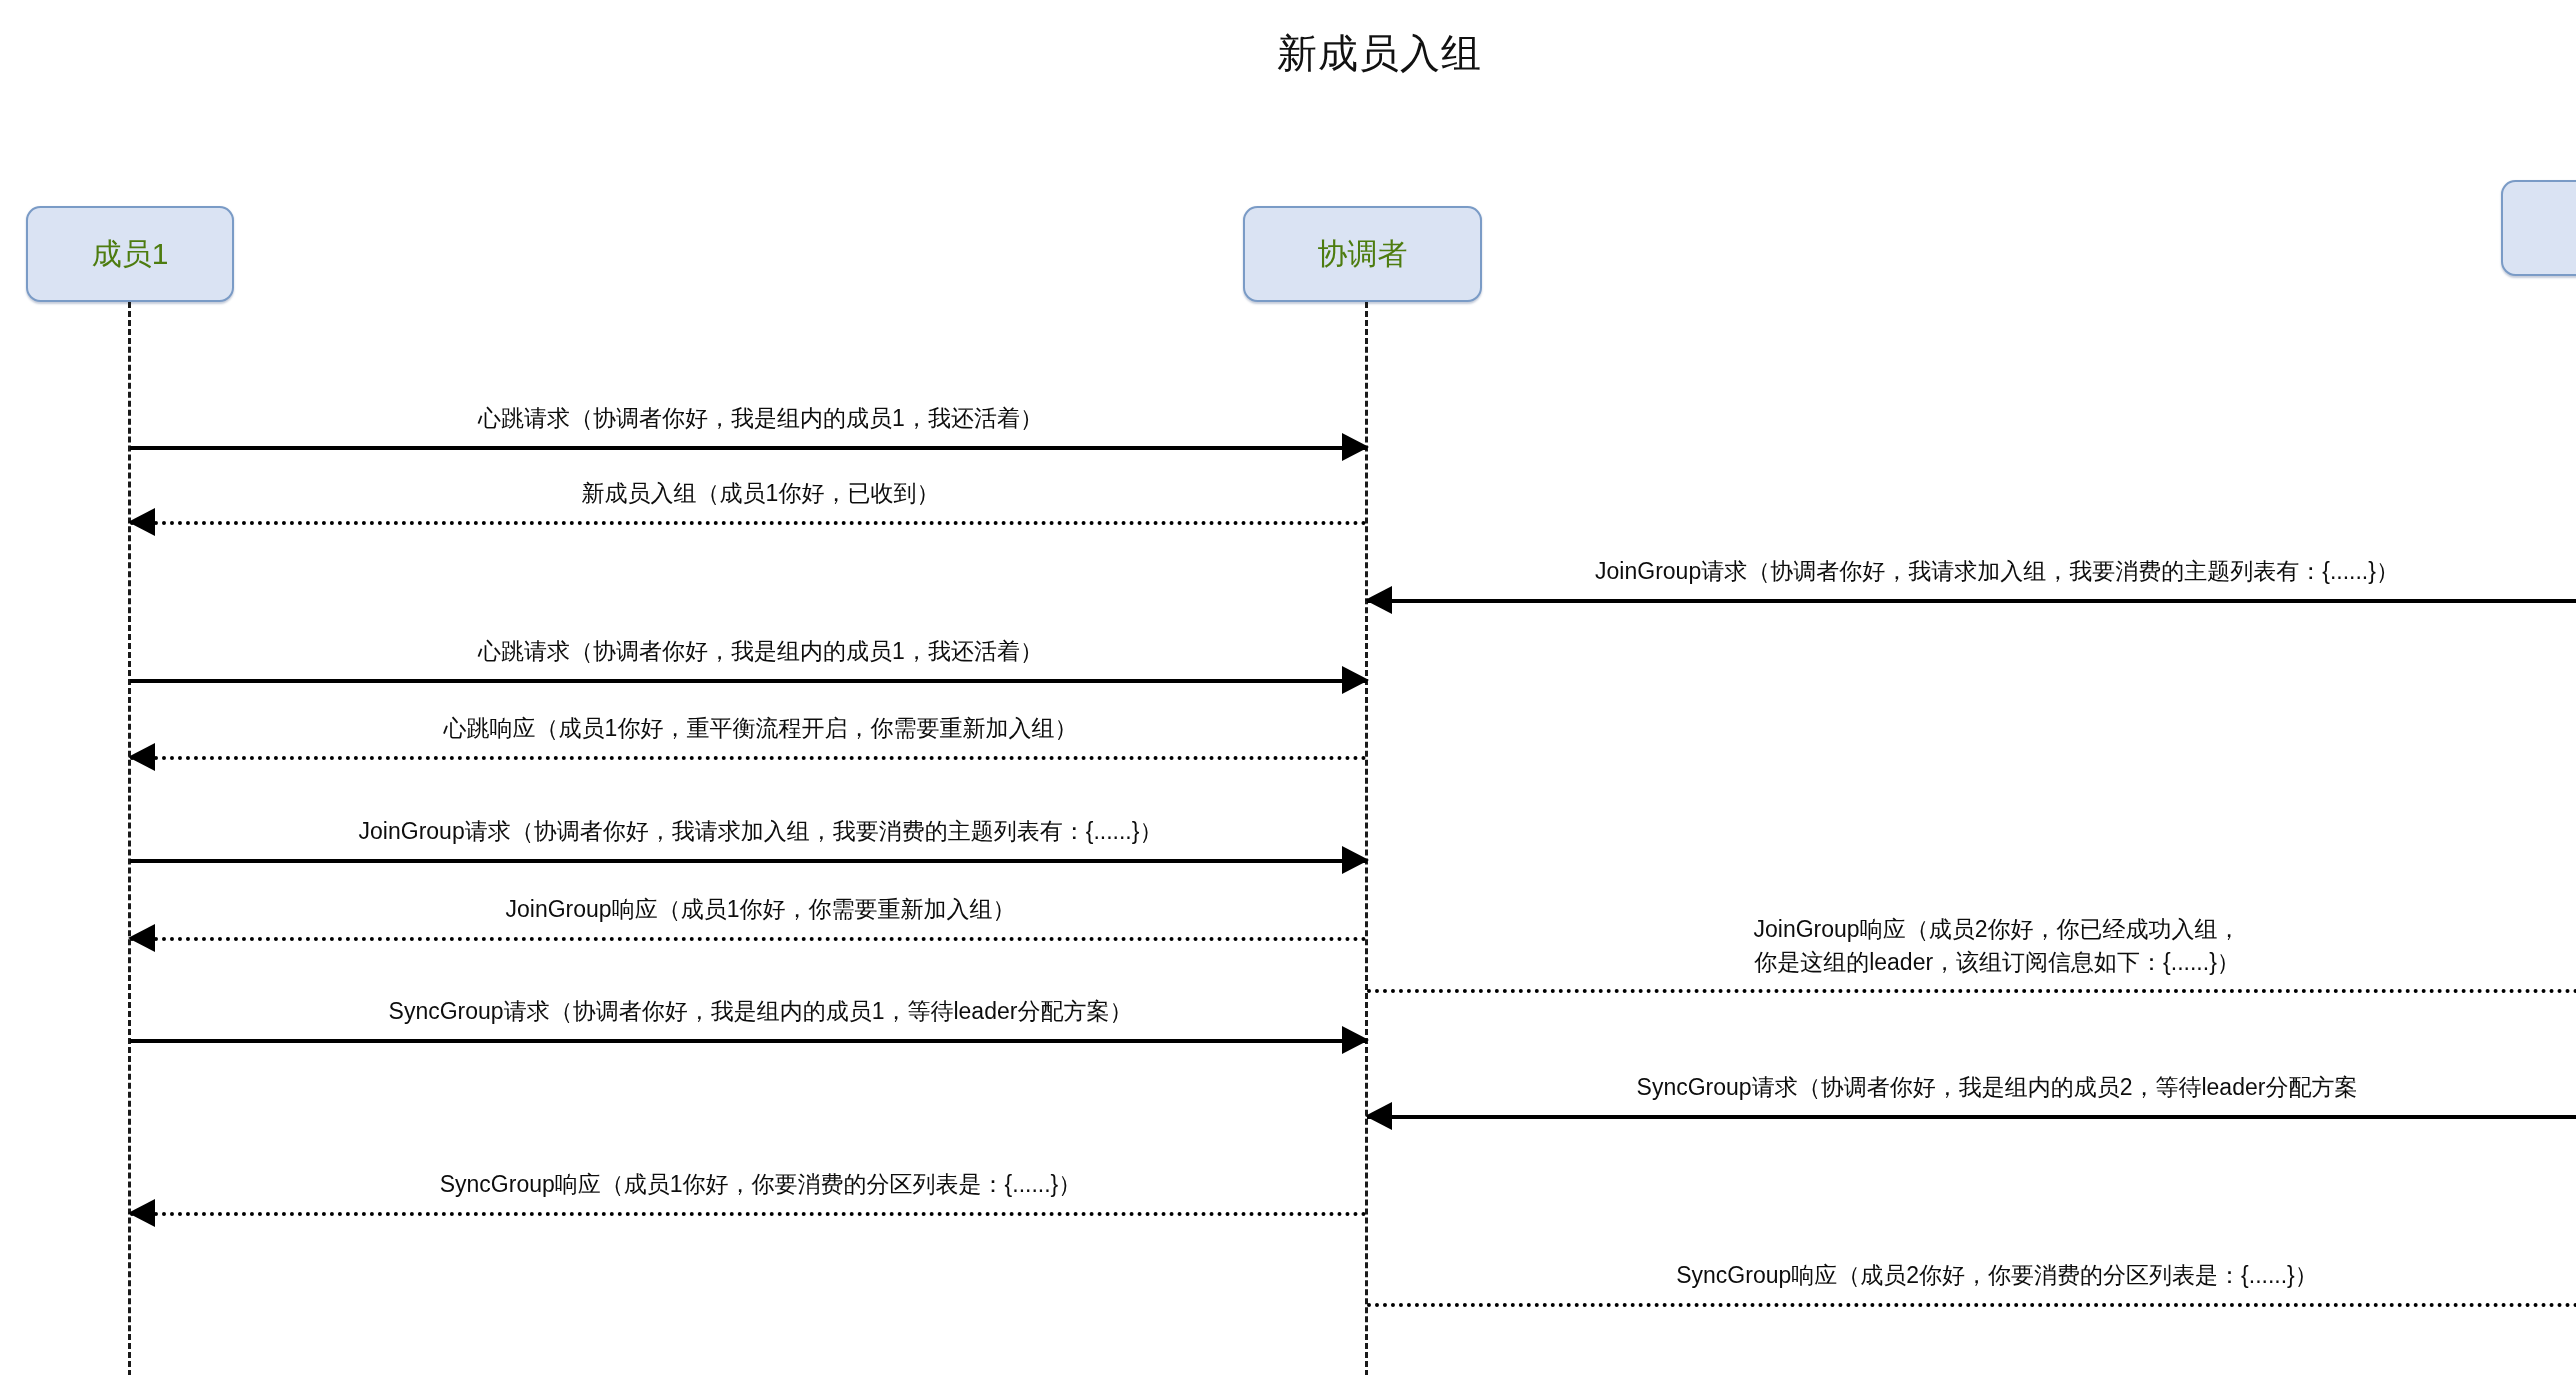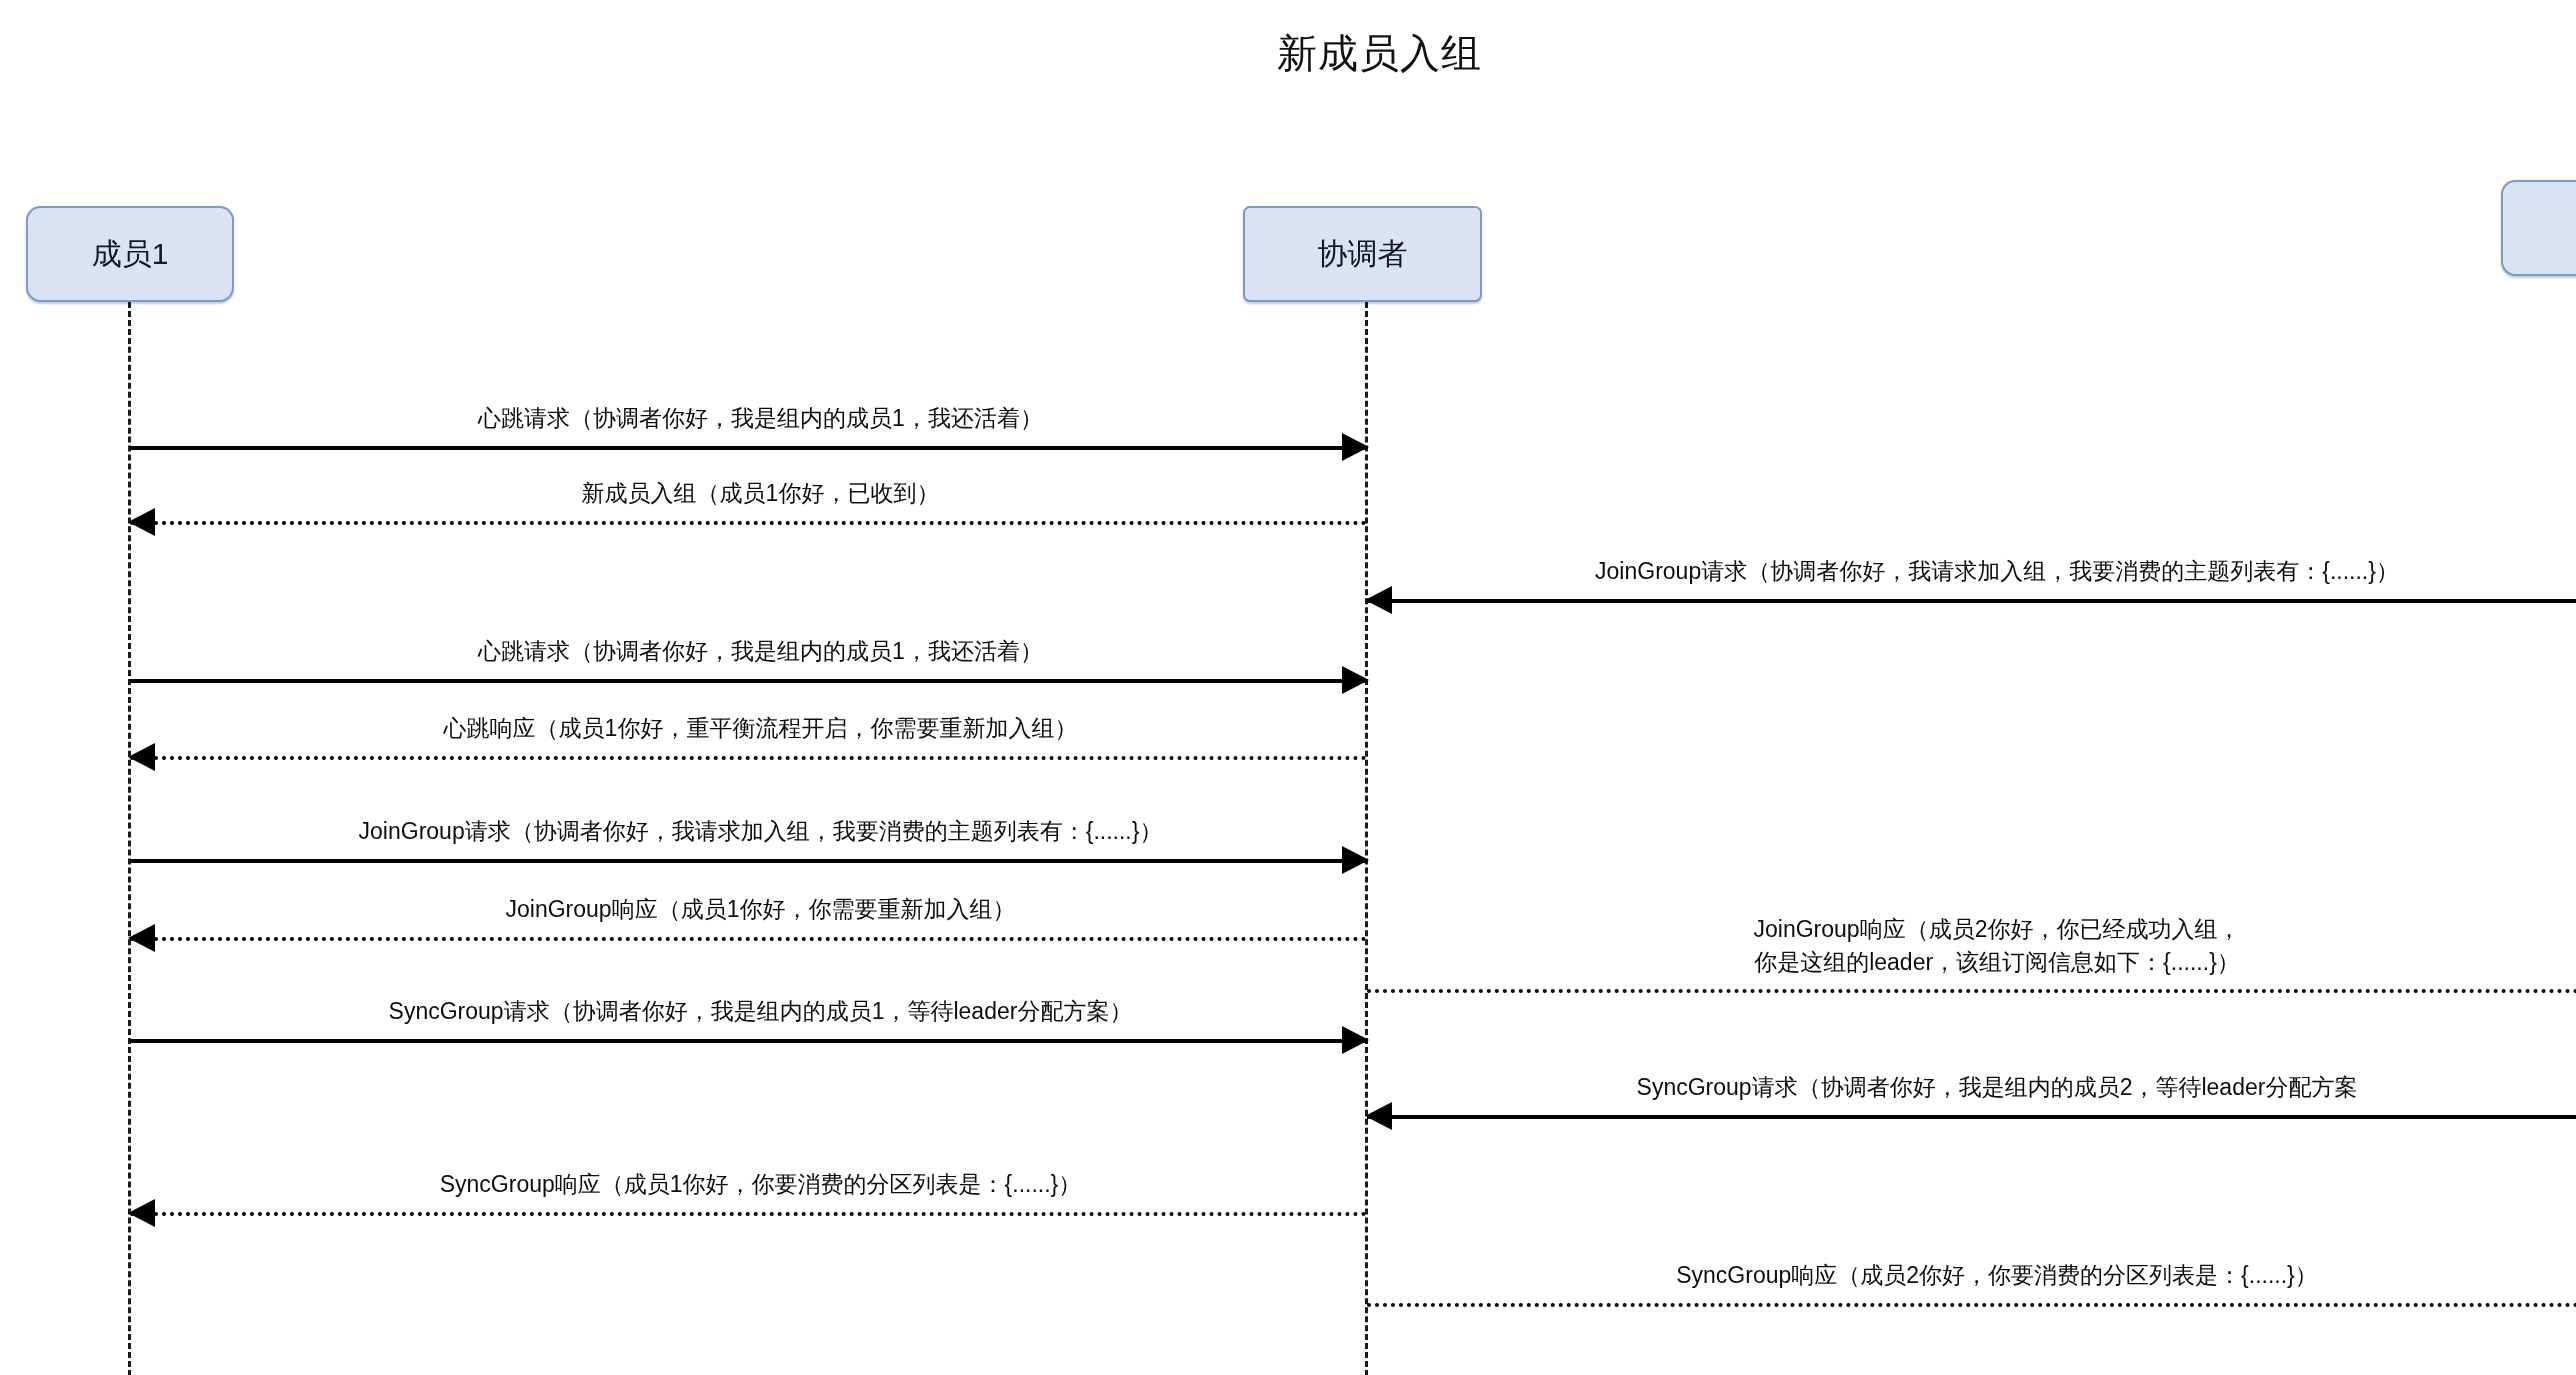--- a/index.html
+++ b/index.html
@@ -15,21 +15,21 @@
     font-size:40px;color:#111111;letter-spacing:1px;white-space:nowrap;
   }
 
   .participant{
     position:absolute;
     box-sizing:border-box;
     background:#dae3f3;
     border:2.6px solid #7a9bc6;
     border-radius:14.4px;
     display:flex;align-items:center;justify-content:center;
-    font-size:30px;color:#0f172a;
+    font-size:30px;color:#4d7c0f;
     box-shadow:0 1.5px 2.1px rgba(90,110,150,.35);
     white-space:nowrap;
   }
 
   .lifeline{
     position:absolute;width:0;
     border-left:3.6px dashed #1a1a1a;
   }
 
   
@@ -60,21 +60,21 @@
 </style>
 </head>
 <body>
 
 <div id="diagram-root">
   <div class="title">新成员入组</div>
   <div id="participants-layer">
       <div class="participant" style="left: 26px; top: 206px; width: 208px; height: 96px;">
         <span>成员1</span>
       </div>
-      <div class="participant" style="left: 1243px; top: 206px; width: 239px; height: 96px; border-radius: 7px;">
+      <div class="participant" style="left: 1243px; top: 206px; width: 239px; height: 96px;">
         <span>协调者</span>
       </div>
       <div class="participant" style="left: 2501px; top: 180px; width: 239px; height: 96px;"></div>
     </div>
   <div id="lifelines-layer">
       <div class="lifeline" style="left: 128px; top: 302px; height: 1074px;"></div>
       <div class="lifeline" style="left: 1365px; top: 302px; height: 1074px;"></div>
     </div>
   <div id="messages-layer">
       <div class="msg right" style="left: 130px; top: 446px; width: 1237px;">

